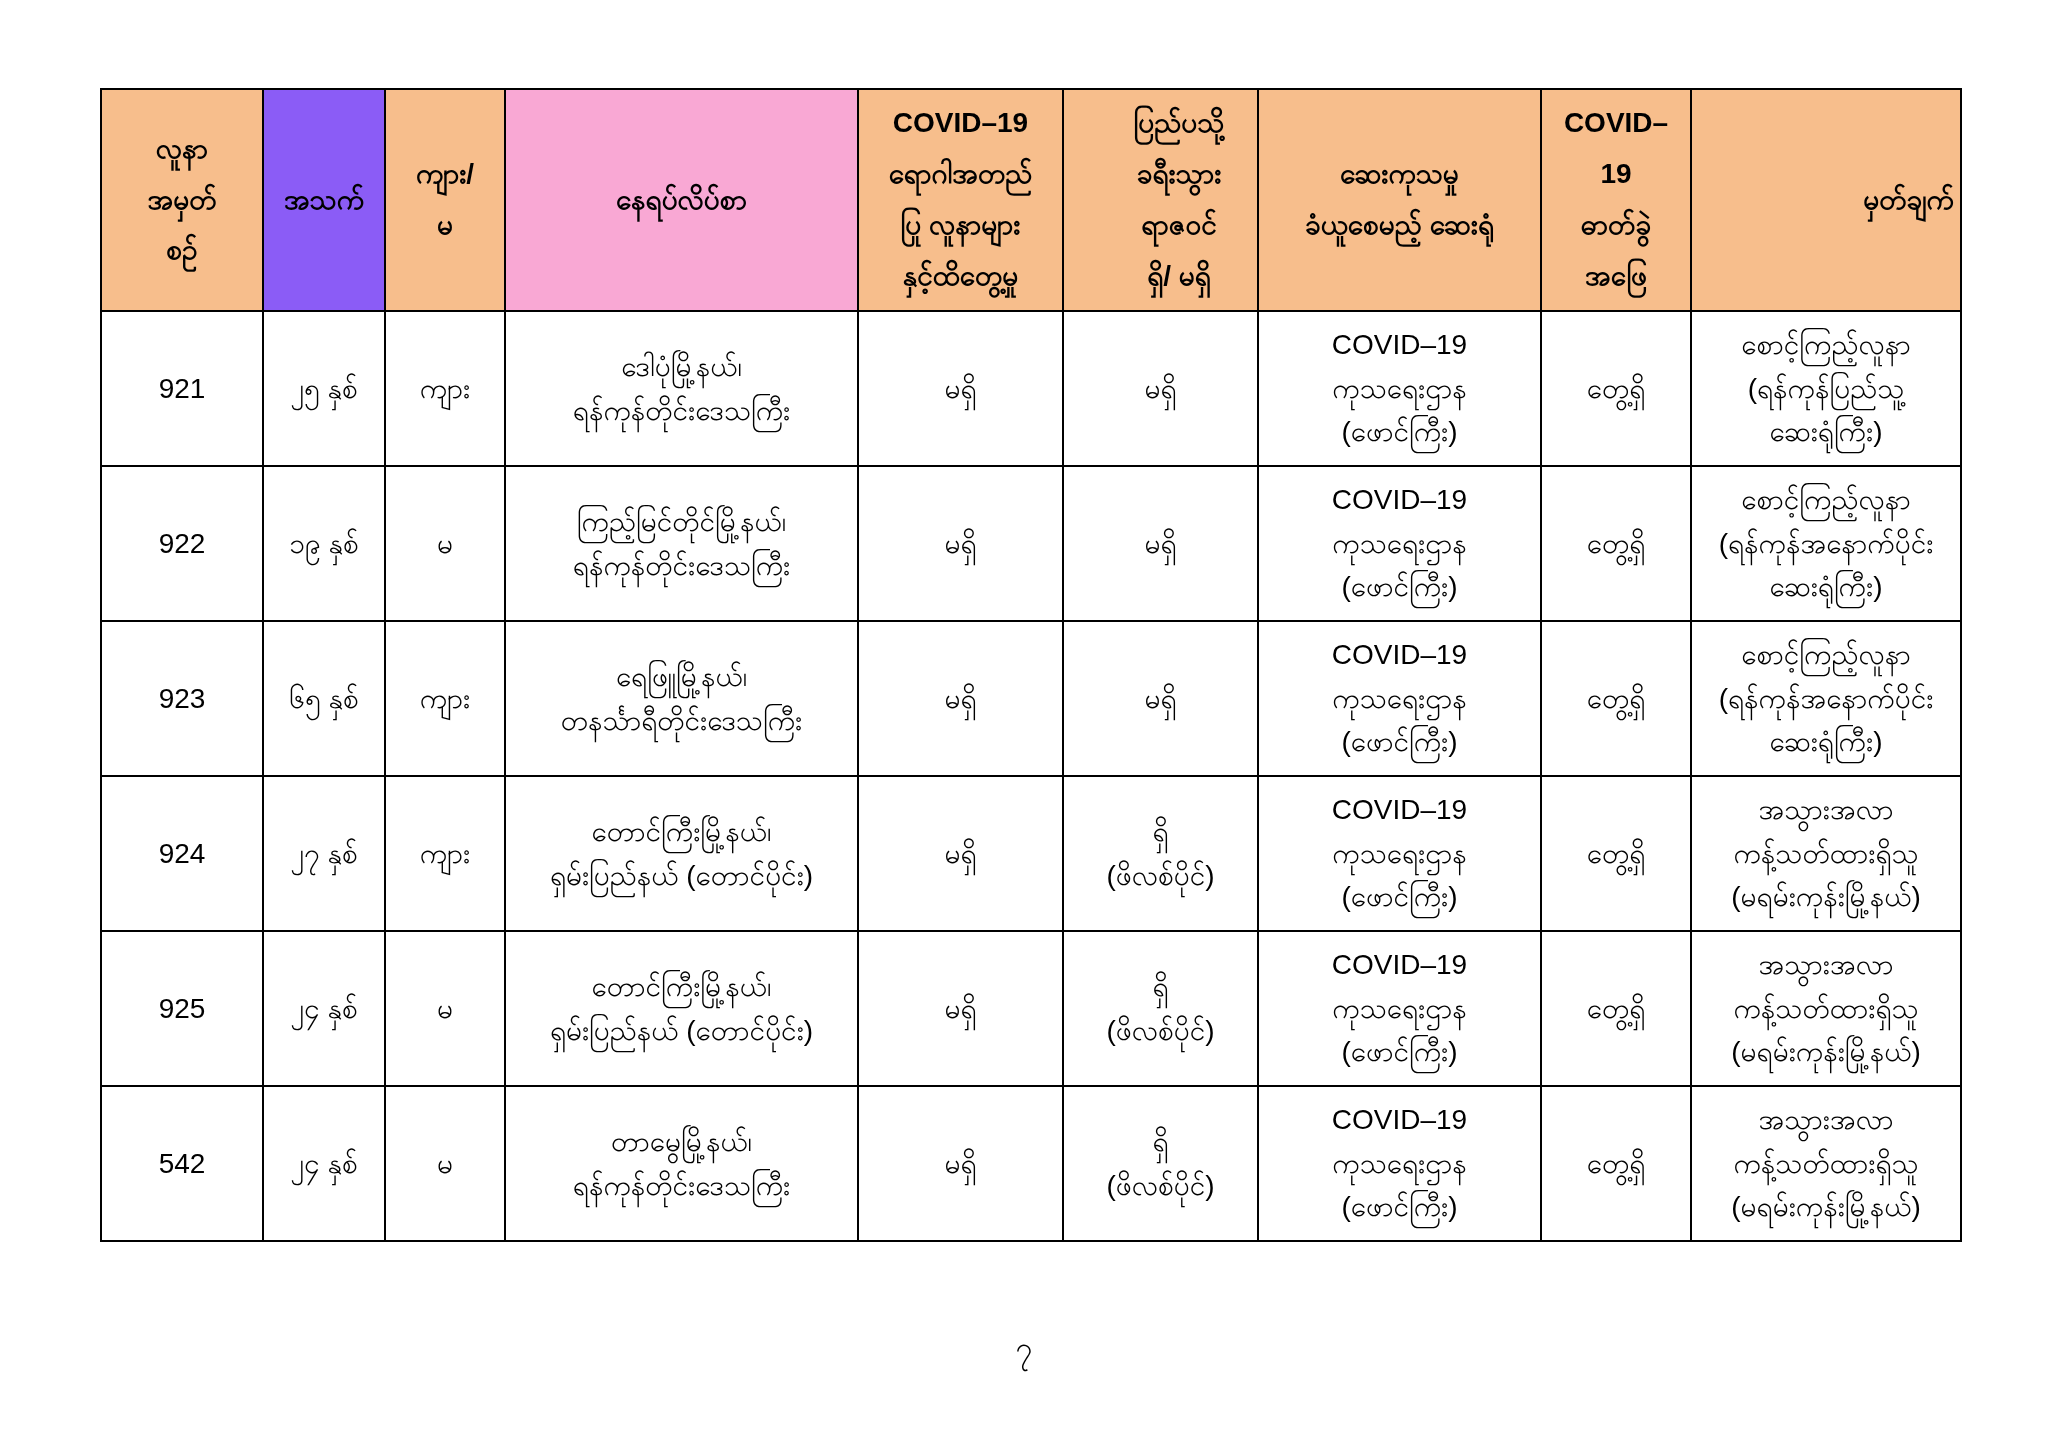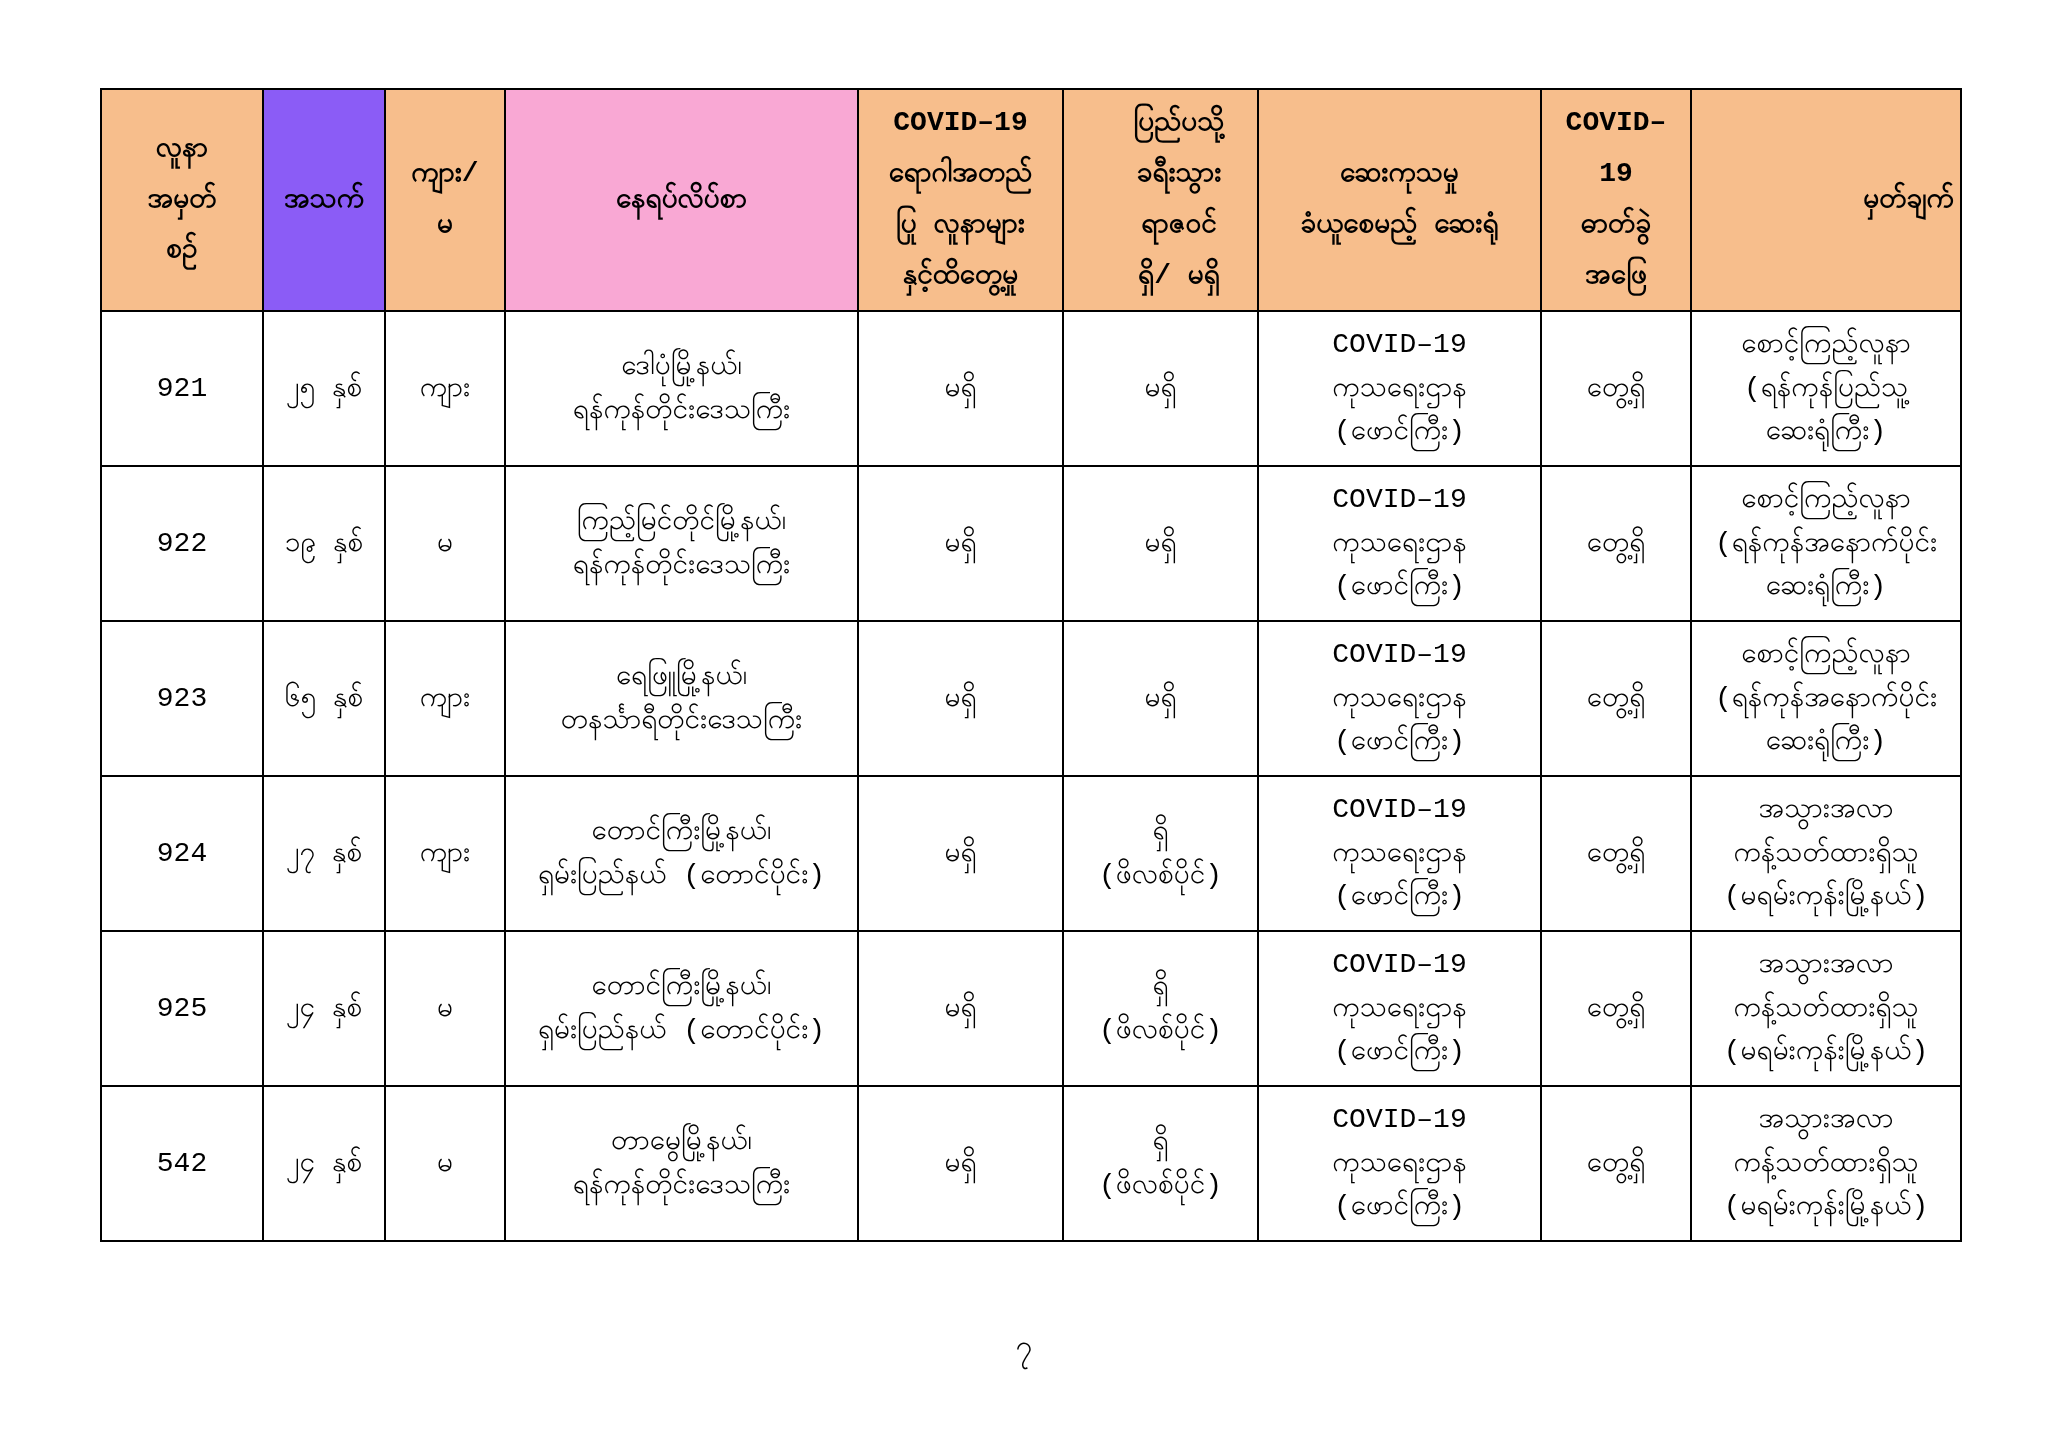--- a/index.html
+++ b/index.html
@@ -2,21 +2,21 @@
 <html><head>
 <meta charset="utf-8">
 <style>
   * { margin: 0; padding: 0; box-sizing: border-box; }
   html, body { background: #e9e9e9; }
   .page {
     position: relative;
     width: 2048px;
     height: 1448px;
     background: #ffffff;
-    font-family: Liberation Mono, monospace;
+    font-family: Liberation Sans, sans-serif;
     color: #000000;
     overflow: hidden;
   }
   table.covid-table {
     position: absolute;
     left: 100px;
     top: 88px;
     width: 1860px;
     border-collapse: collapse;
     table-layout: fixed;

